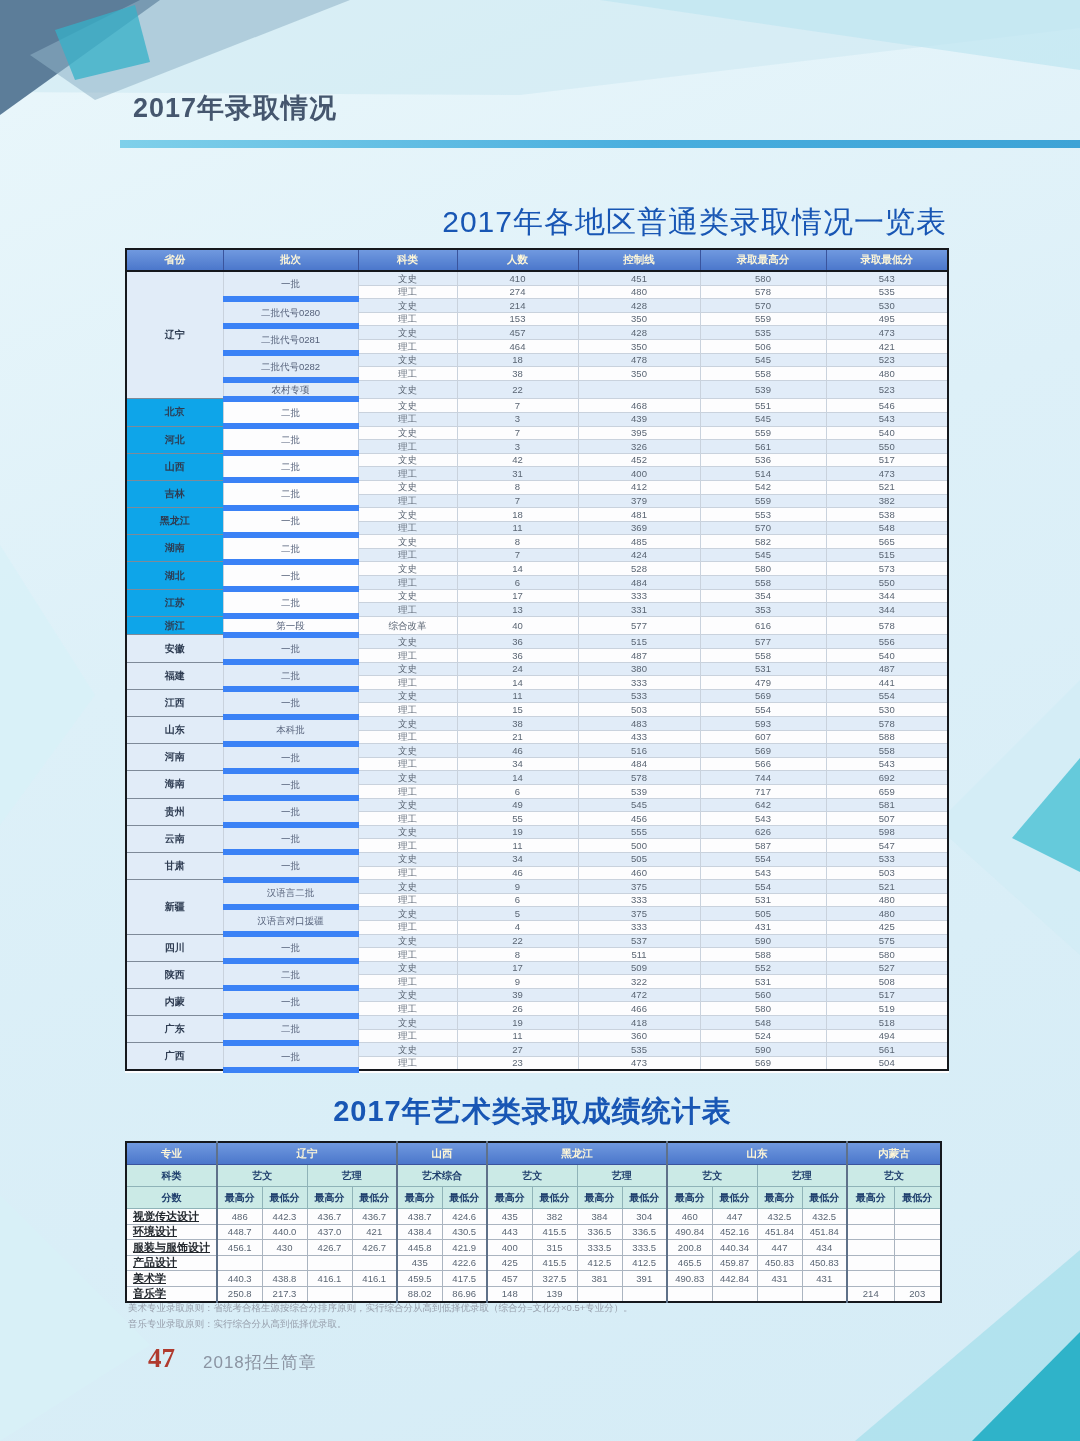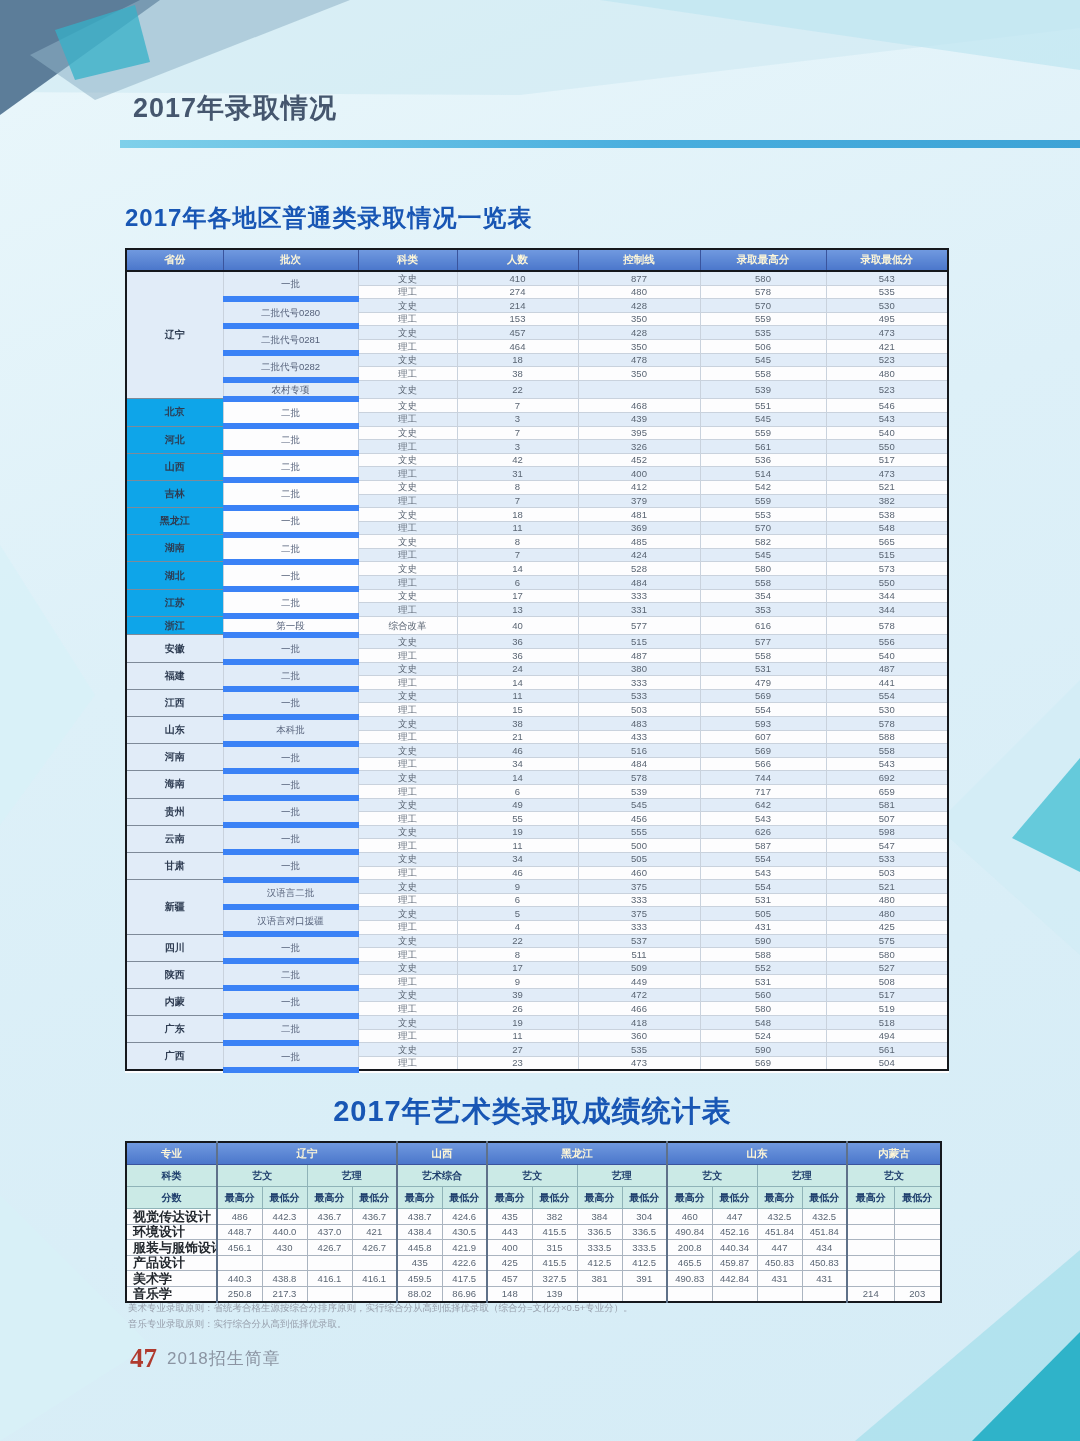--- a/index.html
+++ b/index.html
@@ -17,22 +17,22 @@
   .d8{background:#49c0d4;opacity:.8;clip-path:polygon(1080px 758px,1012px 838px,1080px 872px);}
   .d9{background:#d8f0f7;clip-path:polygon(0 1195px,150px 1345px,0 1441px);}
   .d10{background:#abe0ec;opacity:.85;clip-path:polygon(1080px 1250px,855px 1441px,1080px 1441px);}
   .d11{background:#2fb3c9;clip-path:polygon(1080px 1332px,972px 1441px,1080px 1441px);}
 
   .hdr-title{position:absolute;left:133px;top:90px;font-size:27px;font-weight:600;
              color:#45566e;letter-spacing:1px;}
   .divider{position:absolute;left:120px;right:0;top:140px;height:8px;
            background:linear-gradient(90deg,#7fd0ea,#49aede 55%,#3da3d6);}
 
-  .t1-title{position:absolute;left:125px;width:822px;top:202px;text-align:left;
-            font-size:24px;font-weight:bold;color:#1856b4;letter-spacing:1px;}
+  .t1-title{position:absolute;left:125px;width:822px;top:202px;text-align:right;
+            font-size:30px;font-weight:normal;color:#1856b4;letter-spacing:1px;}
   .t2-title{position:absolute;left:125px;width:815px;top:1092px;text-align:center;
             font-size:29px;font-weight:bold;color:#1856b4;letter-spacing:1px;}
 
   .t1wrap{position:absolute;left:125px;top:248px;}
   .t2wrap{position:absolute;left:125px;top:1141px;}
 
   table{border-collapse:collapse;table-layout:fixed;background:#fdfdfe;}
   .t1{width:822px;border:2px solid #15181d;}
   .t1 th{background:linear-gradient(180deg,#7099df,#4b77cb);color:#fdf6d8;font-size:10.5px;
          font-weight:bold;border:1px solid #3a549d;border-bottom:2px solid #15181d;height:20px;padding:0;}
@@ -42,25 +42,25 @@
   .t1 td.prov{font-weight:bold;color:#2e3c52;font-size:10px;background:#0ea5e9;border-bottom:1px solid #7e8a99;}
   .t1 td.batch{color:#55617a;background:#fdfdfe;border-bottom:6px solid #3b82f6;}
   .t1 td.gt{border-top:1px solid #7e8a99;}
 
   .t2{width:815px;border:2px solid #15181d;}
   .t2 th{padding:0;height:21px;font-weight:bold;}
   .t2 .ph{background:linear-gradient(180deg,#7099df,#4b77cb);color:#fdf6d8;font-size:10.5px;border:1px solid #3a549d;}
   .t2 .ch{background:#cbeae6;color:#1f3f6d;font-size:10px;border:1px solid #8fb3b8;}
   .t2 td{border:1px solid #aab4c0;height:14.5px;font-size:9.5px;color:#5a6573;text-align:center;
          padding:0;line-height:1;white-space:nowrap;overflow:hidden;}
-  .t2 td.major{font-weight:bold;color:#23282e;font-size:13px;text-align:left;padding-left:6px;}
+  .t2 td.major{font-weight:bold;color:#23282e;font-size:11px;text-align:left;padding-left:6px;text-decoration:underline;}
   .t2 .pg{border-left:2px solid #5f7189;}
 
   .notes{position:absolute;left:128px;top:1300px;font-size:9.5px;color:#98a0ad;line-height:16px;}
-  .footer{position:absolute;left:130px;top:1343px;display:flex;align-items:center;gap:10px;}
+  .footer{position:absolute;left:148px;top:1343px;display:flex;align-items:flex-end;gap:28px;}
   .pagenum{font-family:"Liberation Serif",serif;font-size:27px;font-weight:bold;color:#b03a2e;}
   .brochure{font-size:17px;color:#8b94a2;letter-spacing:1px;}
 </style>
 </head>
 <body>
 
 <div class="page">
   <div class="d d4"></div>
   <div class="d d5"></div>
   <div class="d d1"></div>
@@ -98,21 +98,21 @@
             <th>录取最高分</th>
             <th>录取最低分</th>
           </tr>
         </thead>
       <tbody>
           <tr class="alt">
             <td class="prov gt" rowspan="9">辽宁</td>
             <td class="batch gt" rowspan="2">一批</td>
             <td class="gt">文史</td>
             <td class="gt">410</td>
-            <td class="gt">877</td>
+            <td class="gt">451</td>
             <td class="gt">580</td>
             <td class="gt">543</td>
           </tr>
           <tr>
             <td>理工</td>
             <td>274</td>
             <td>480</td>
             <td>578</td>
             <td>535</td>
           </tr>
@@ -502,21 +502,21 @@
             <td class="batch gt" rowspan="2">二批</td>
             <td class="gt">文史</td>
             <td class="gt">17</td>
             <td class="gt">509</td>
             <td class="gt">552</td>
             <td class="gt">527</td>
           </tr>
           <tr>
             <td>理工</td>
             <td>9</td>
-            <td>449</td>
+            <td>322</td>
             <td>531</td>
             <td>508</td>
           </tr>
           <tr class="alt">
             <td class="prov gt" rowspan="2">内蒙</td>
             <td class="batch gt" rowspan="2">一批</td>
             <td class="gt">文史</td>
             <td class="gt">39</td>
             <td class="gt">472</td>
             <td class="gt">560</td>

